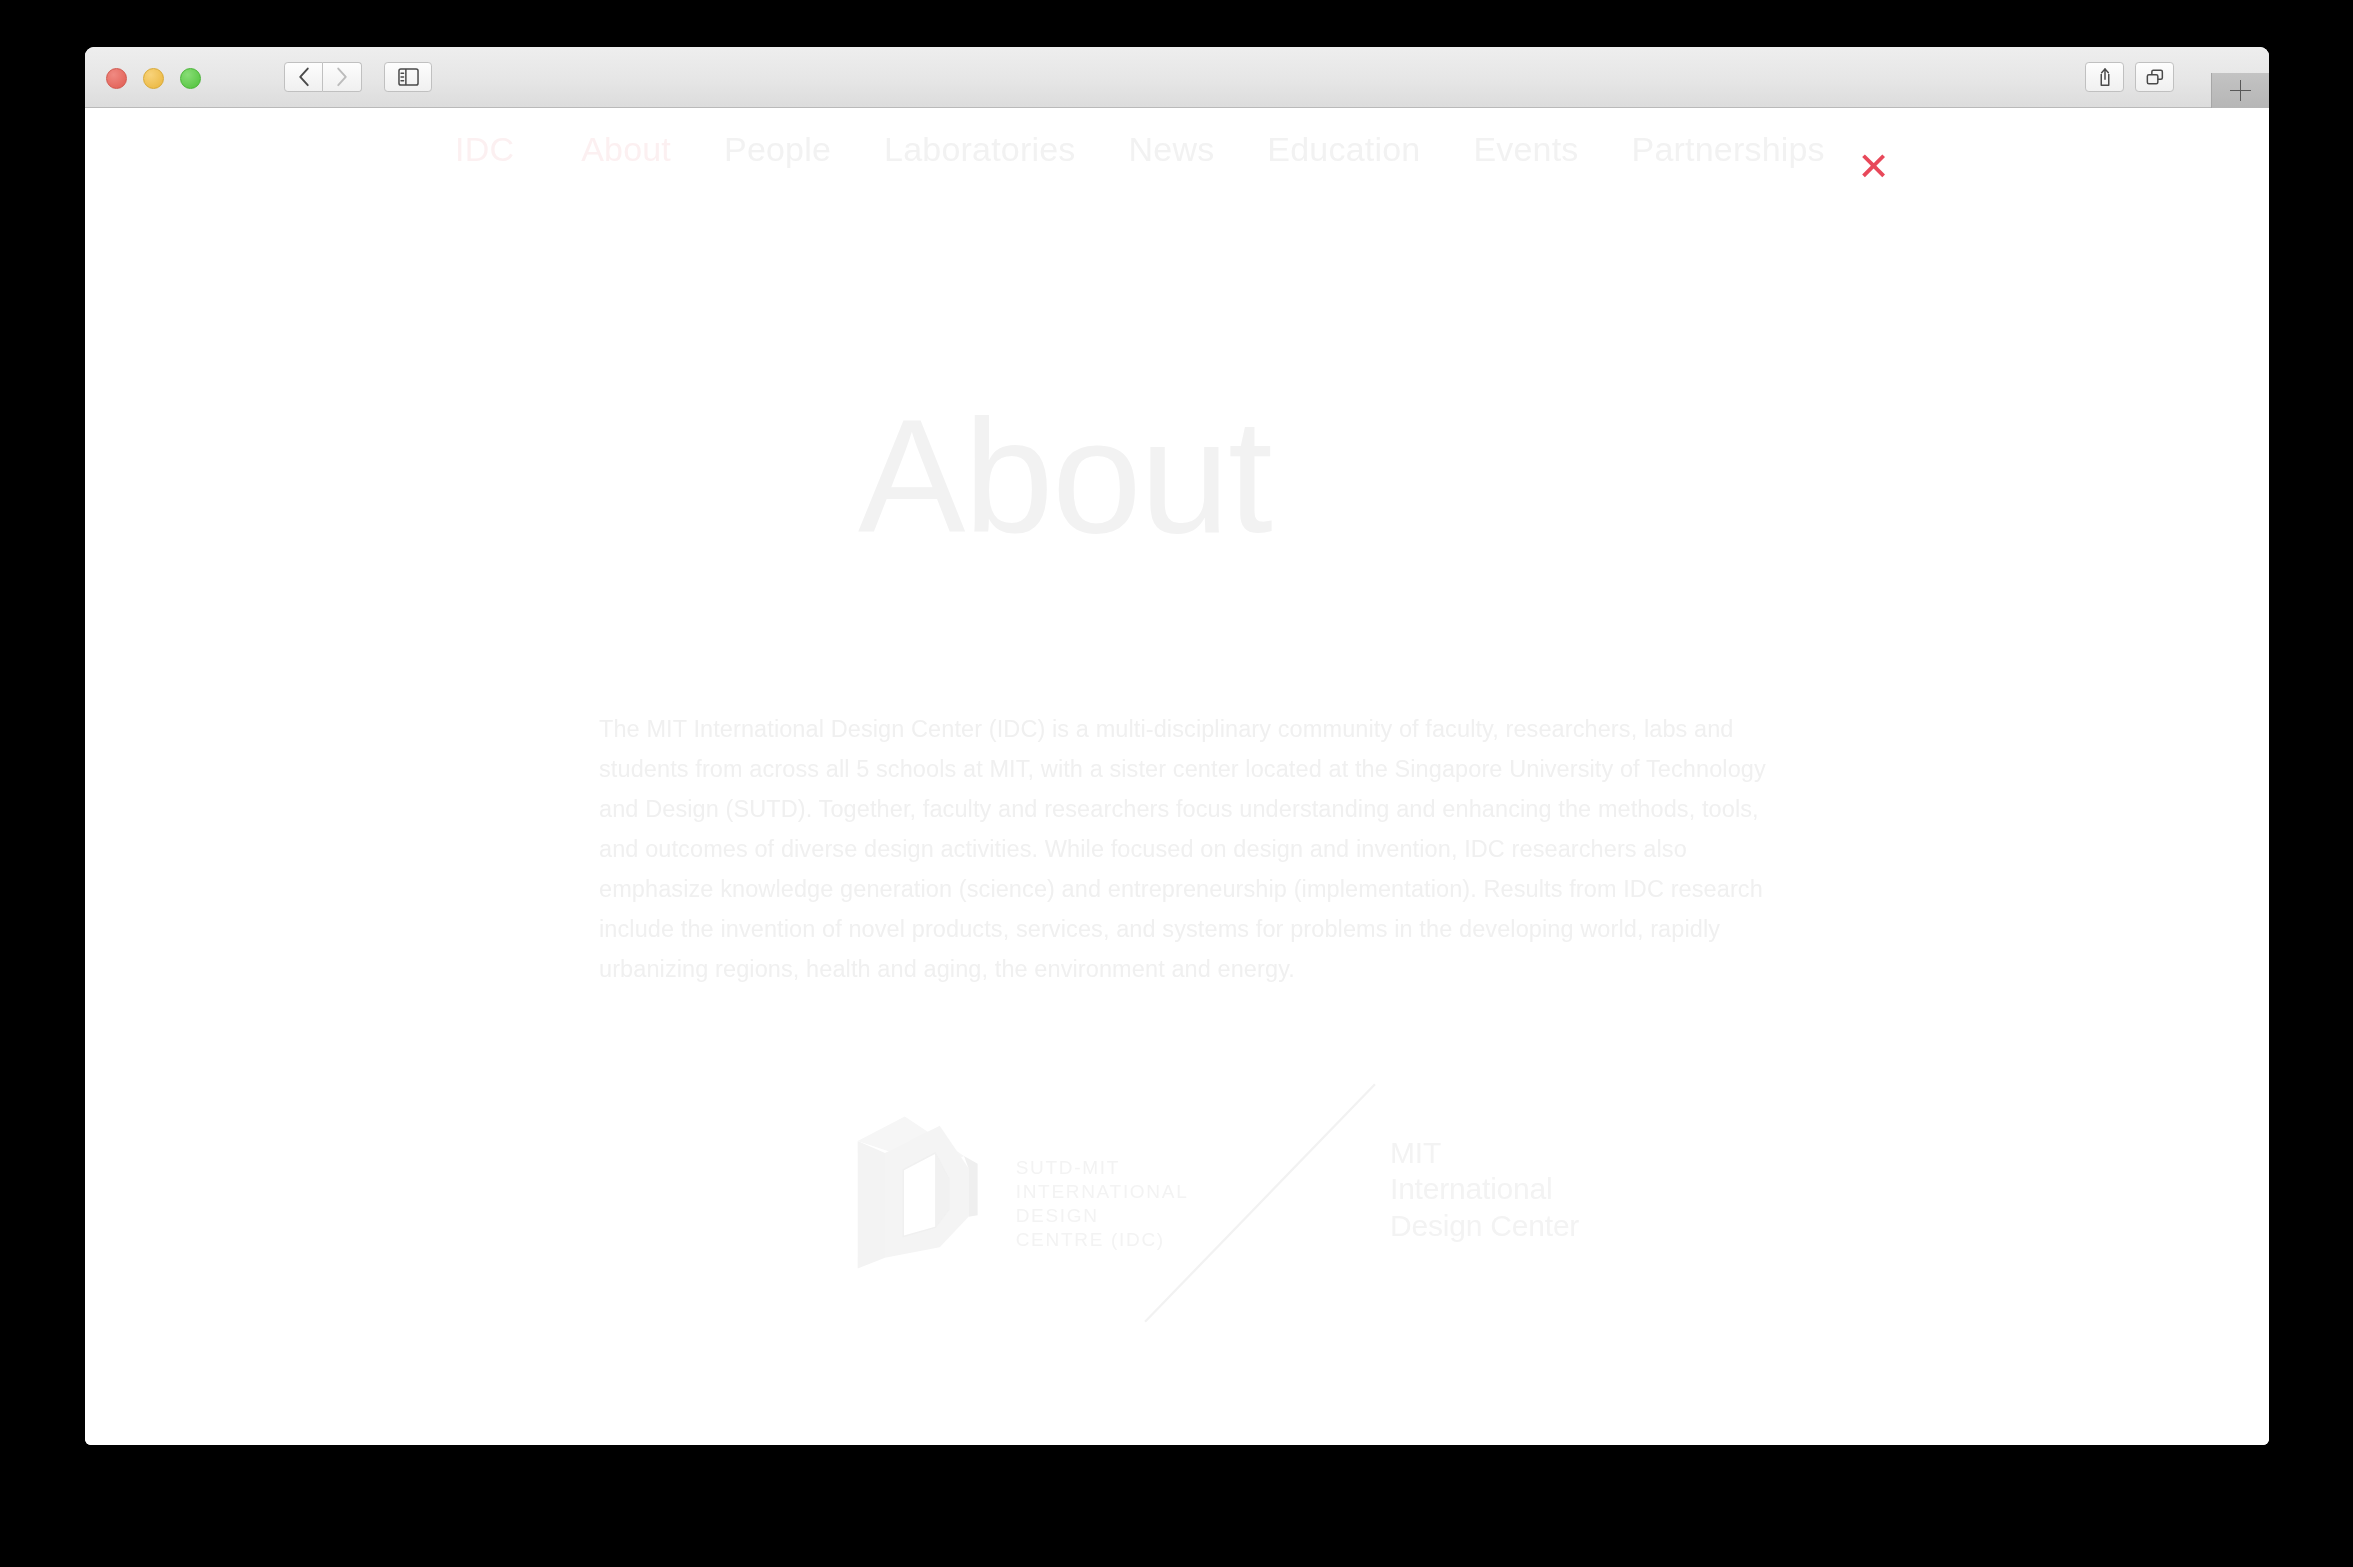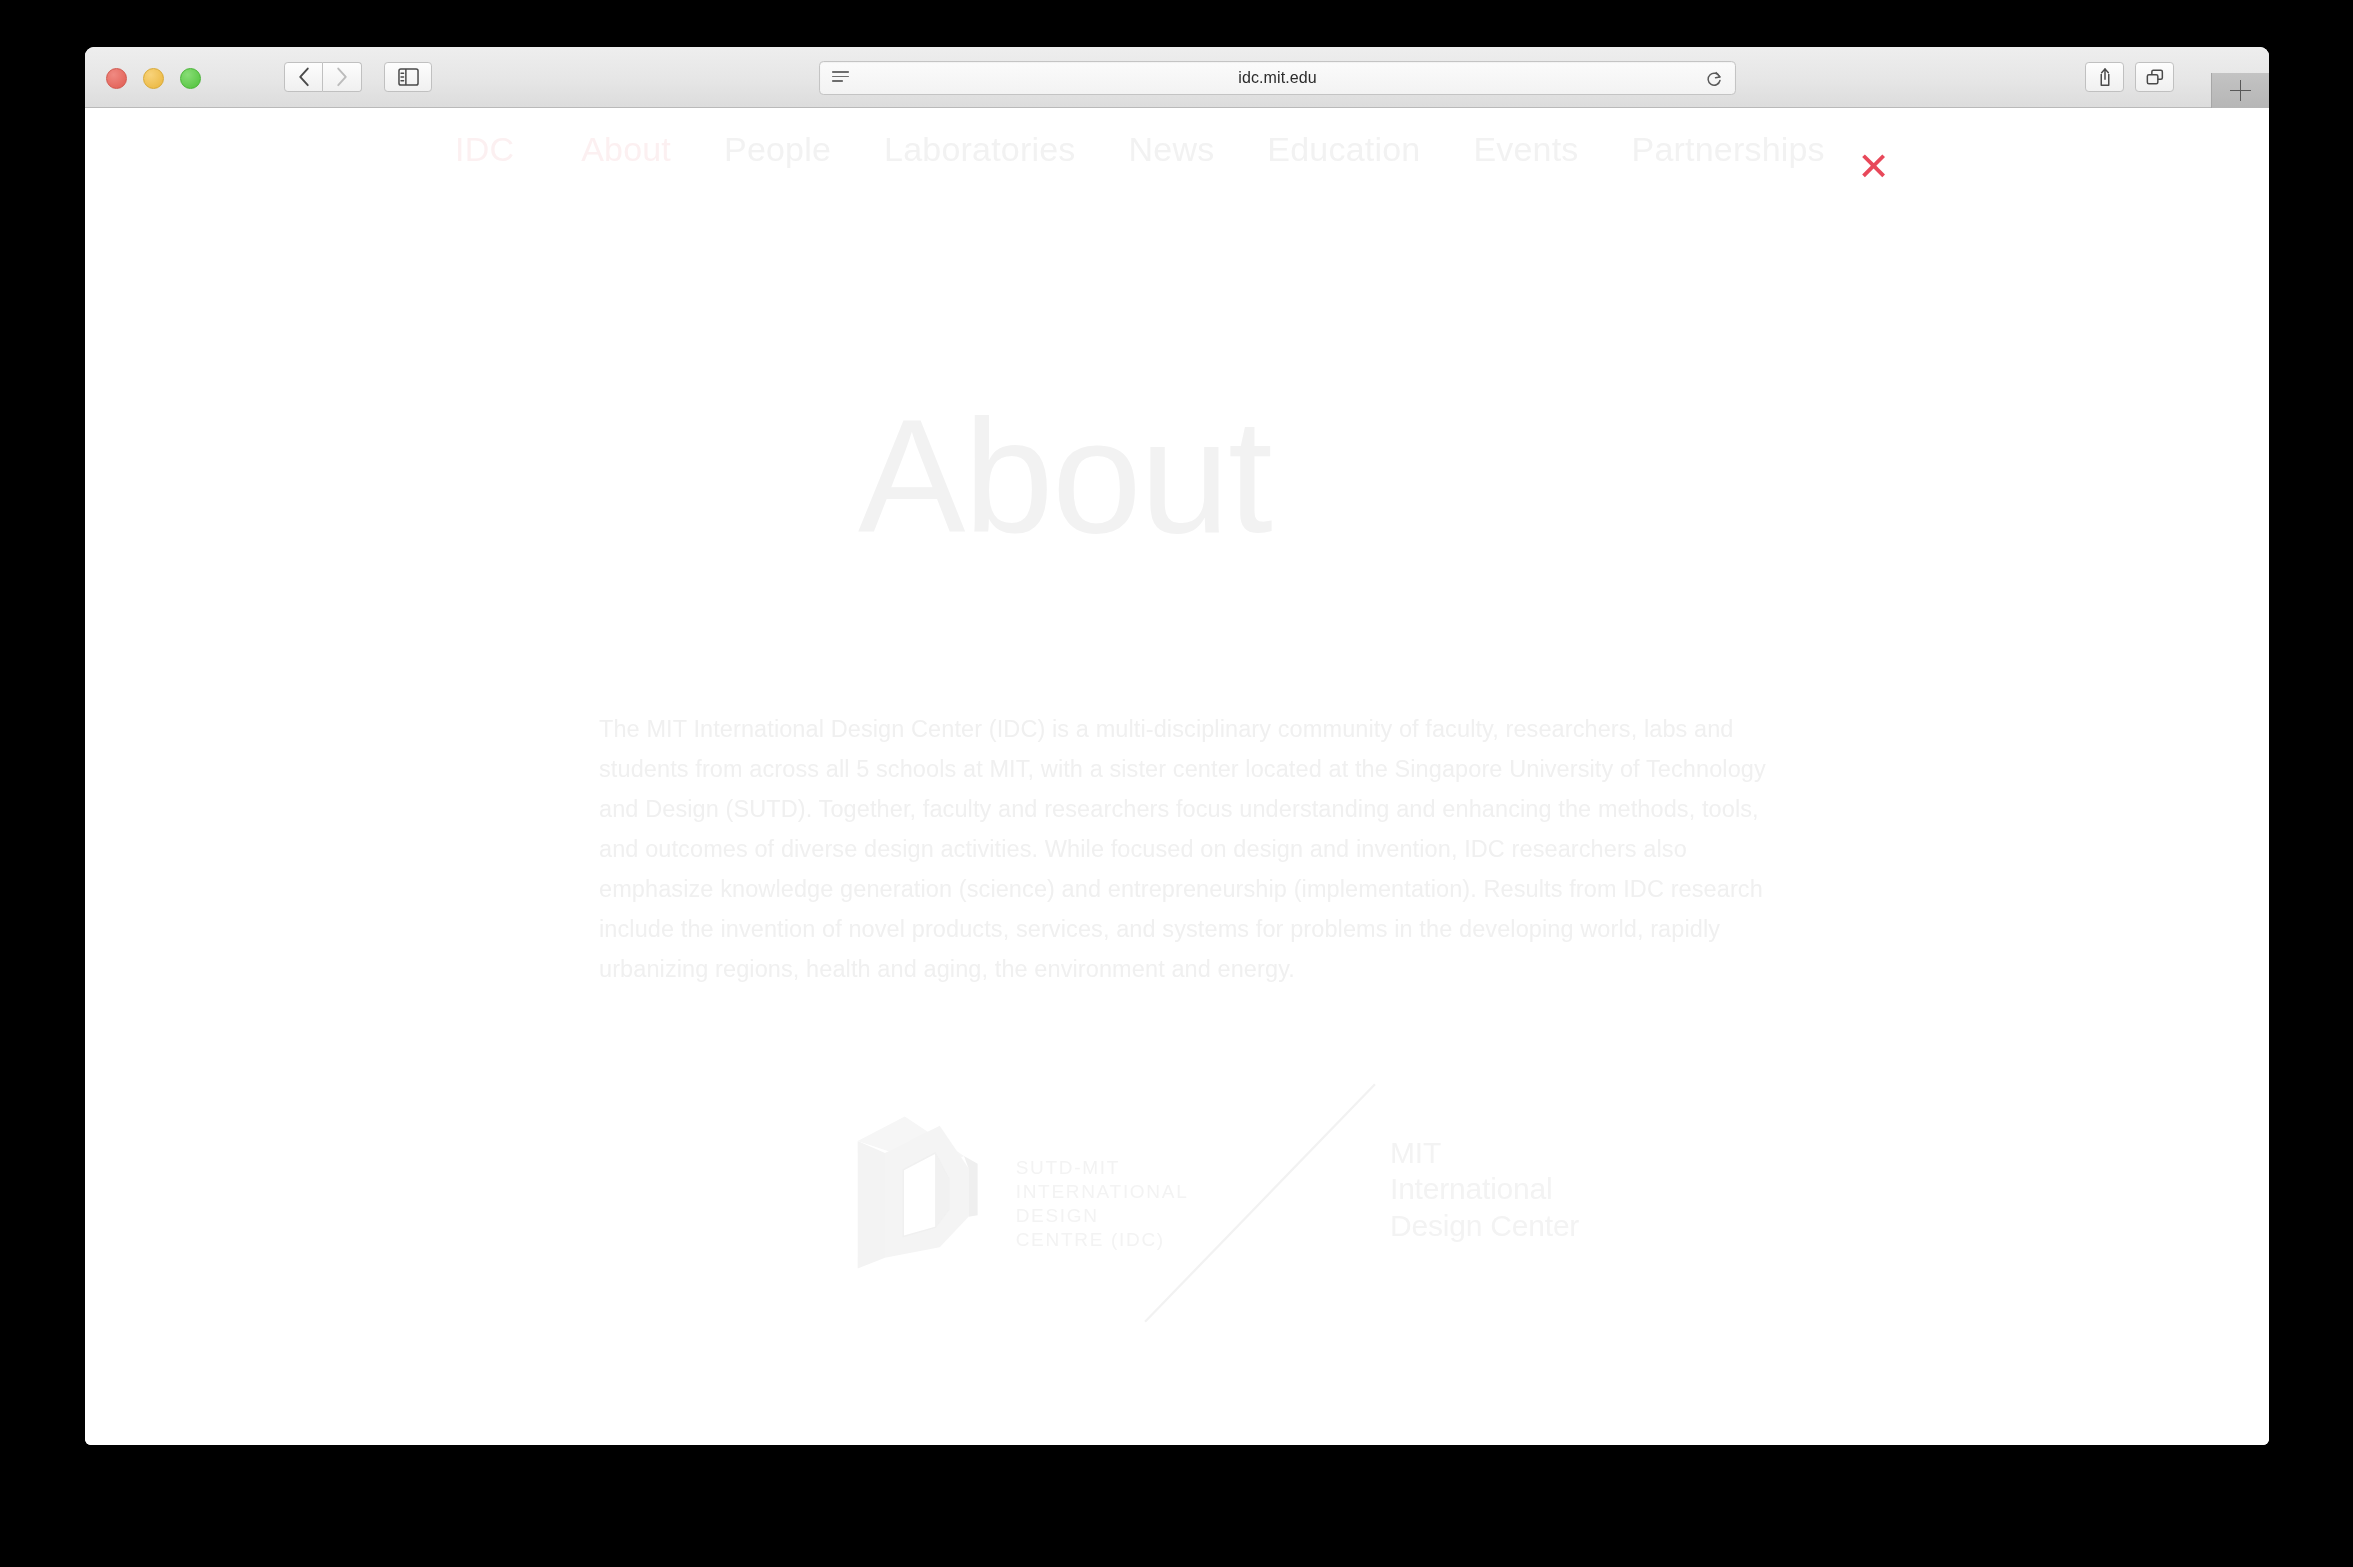--- a/index.html
+++ b/index.html
@@ -343,34 +343,20 @@
     <div class="sidebar-btn">
       <svg width="21" height="18" viewBox="0 0 28 24">
         <rect x="1.3" y="1.3" width="25.4" height="21.4" rx="2.5" fill="none" stroke="#4a4a4a" stroke-width="2"></rect>
         <line x1="10.5" y1="1.3" x2="10.5" y2="22.7" stroke="#4a4a4a" stroke-width="2"></line>
         <line x1="4" y1="7" x2="7.5" y2="7" stroke="#4a4a4a" stroke-width="1.8" stroke-linecap="round"></line>
         <line x1="4" y1="12" x2="7.5" y2="12" stroke="#4a4a4a" stroke-width="1.8" stroke-linecap="round"></line>
         <line x1="4" y1="17" x2="7.5" y2="17" stroke="#4a4a4a" stroke-width="1.8" stroke-linecap="round"></line>
       </svg>
     </div>
 
-    <div class="url-bar">
-      <div class="reader-icon">
-        <span></span>
-          <span></span>
-          <span></span>
-      </div>
-      <div class="url-text">idc.mit.edu</div>
-      <div class="reload-icon">
-        <svg width="16.7" height="18" viewBox="0 0 22 24">
-          <path d="M18 9 A8 8 0 1 0 18.5 14" fill="none" stroke="#5a5a5a" stroke-width="2" stroke-linecap="round"></path>
-          <polyline points="13.5,3.5 18.6,9.3 12.6,10.2" fill="none" stroke="#5a5a5a" stroke-width="2" stroke-linecap="round" stroke-linejoin="round"></polyline>
-        </svg>
-      </div>
-    </div>
 
     <div class="right-tools">
       <div class="tb-btn solo">
         <svg width="18" height="20.5" viewBox="0 0 24 27">
           <path d="M7 9 L7 24 L17 24 L17 9" fill="none" stroke="#4a4a4a" stroke-width="2" stroke-linejoin="round"></path>
           <line x1="12" y1="2.5" x2="12" y2="16" stroke="#4a4a4a" stroke-width="2" stroke-linecap="round"></line>
           <polyline points="7.5,7.5 12,2.5 16.5,7.5" fill="none" stroke="#4a4a4a" stroke-width="2" stroke-linecap="round" stroke-linejoin="round"></polyline>
         </svg>
       </div>
       <div class="tb-btn solo">

